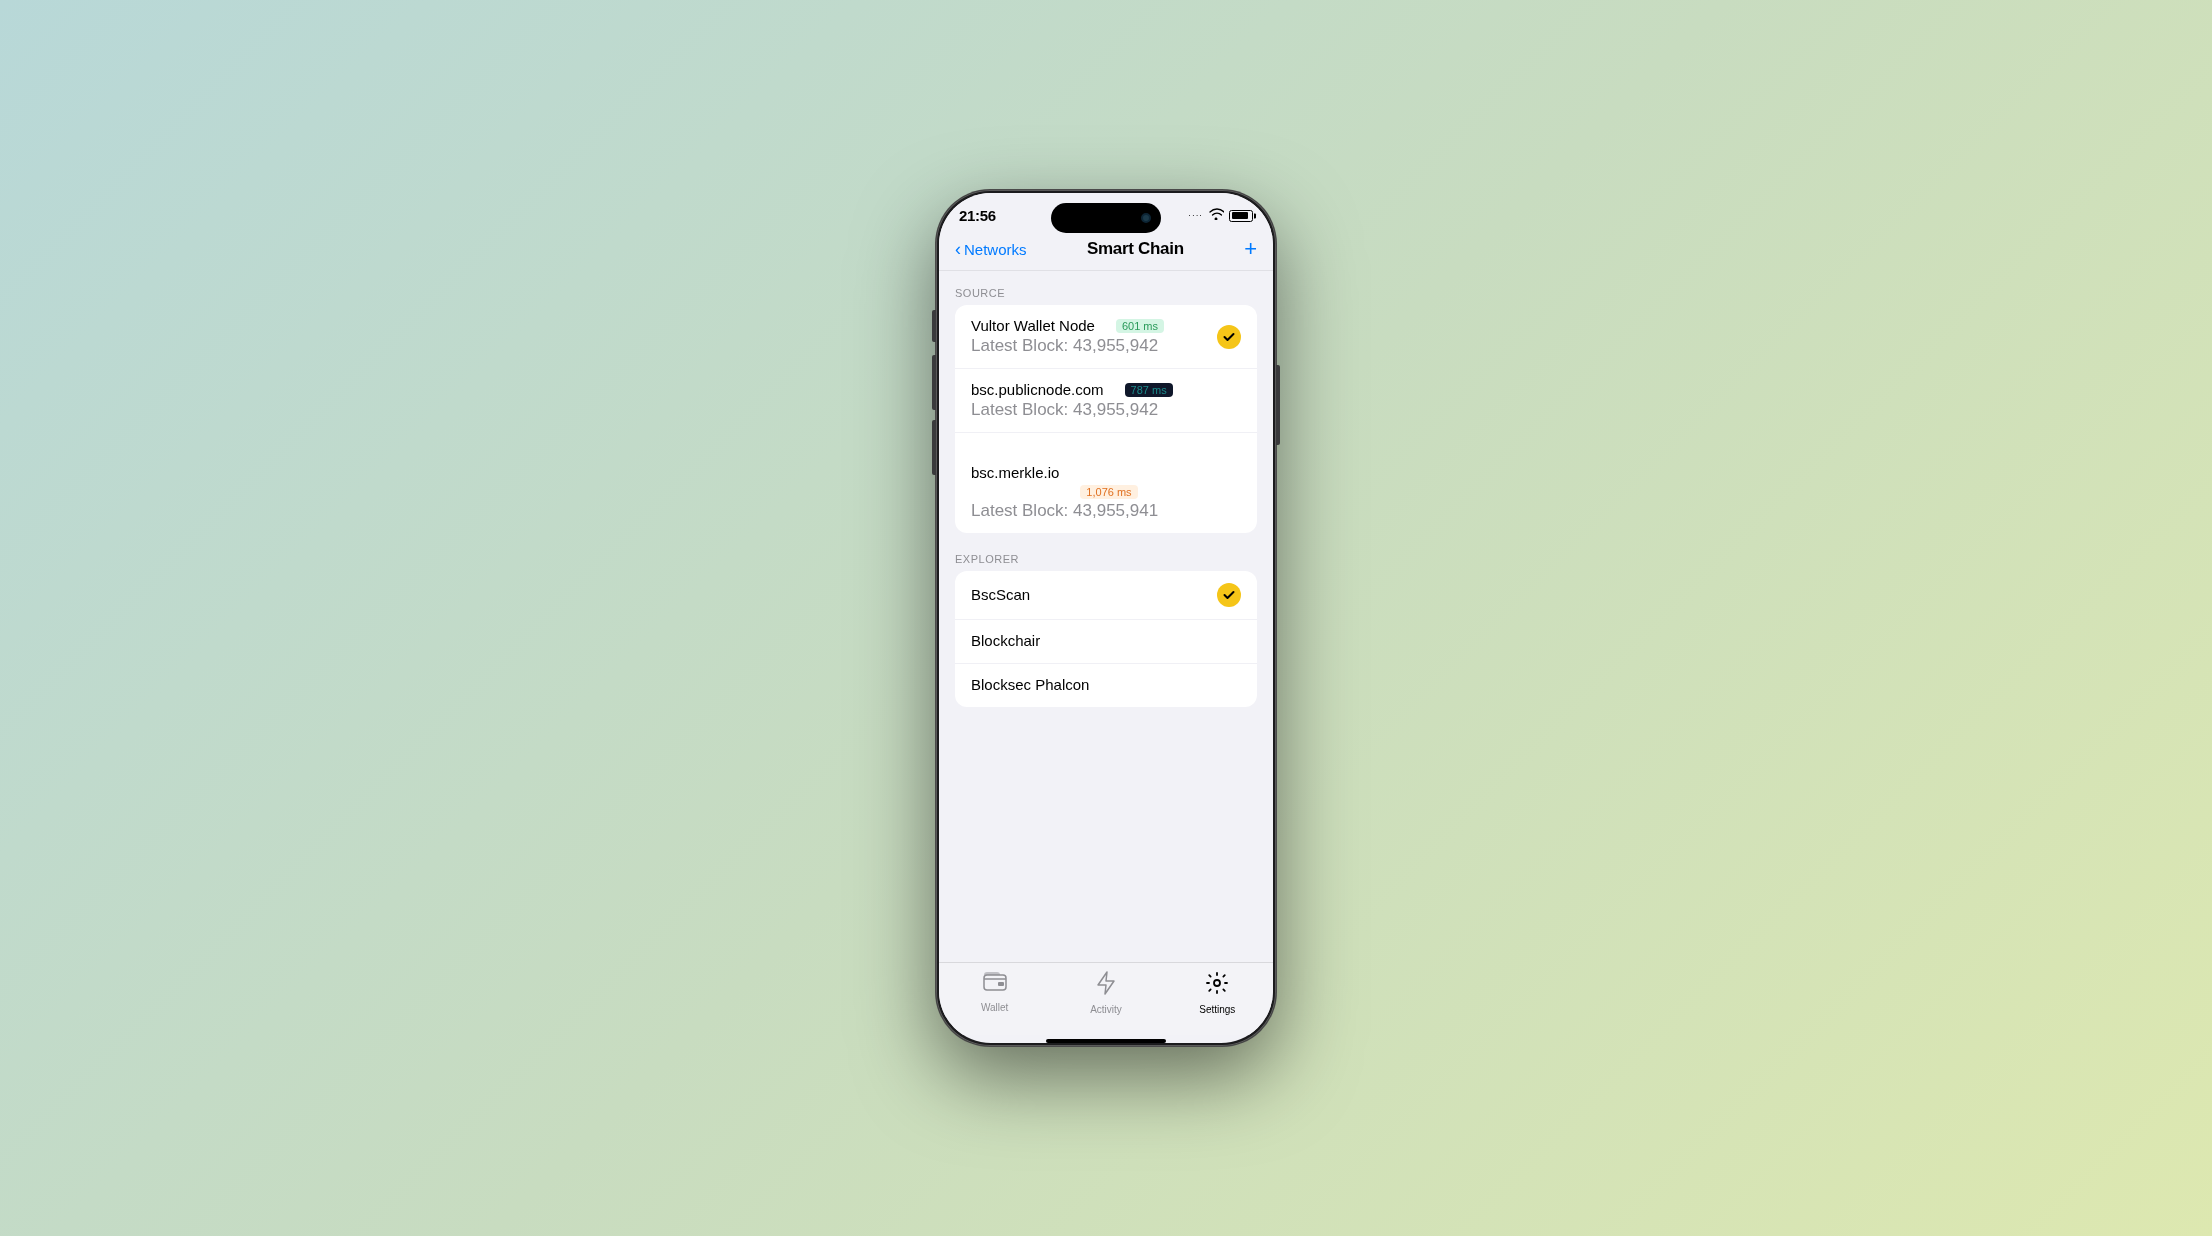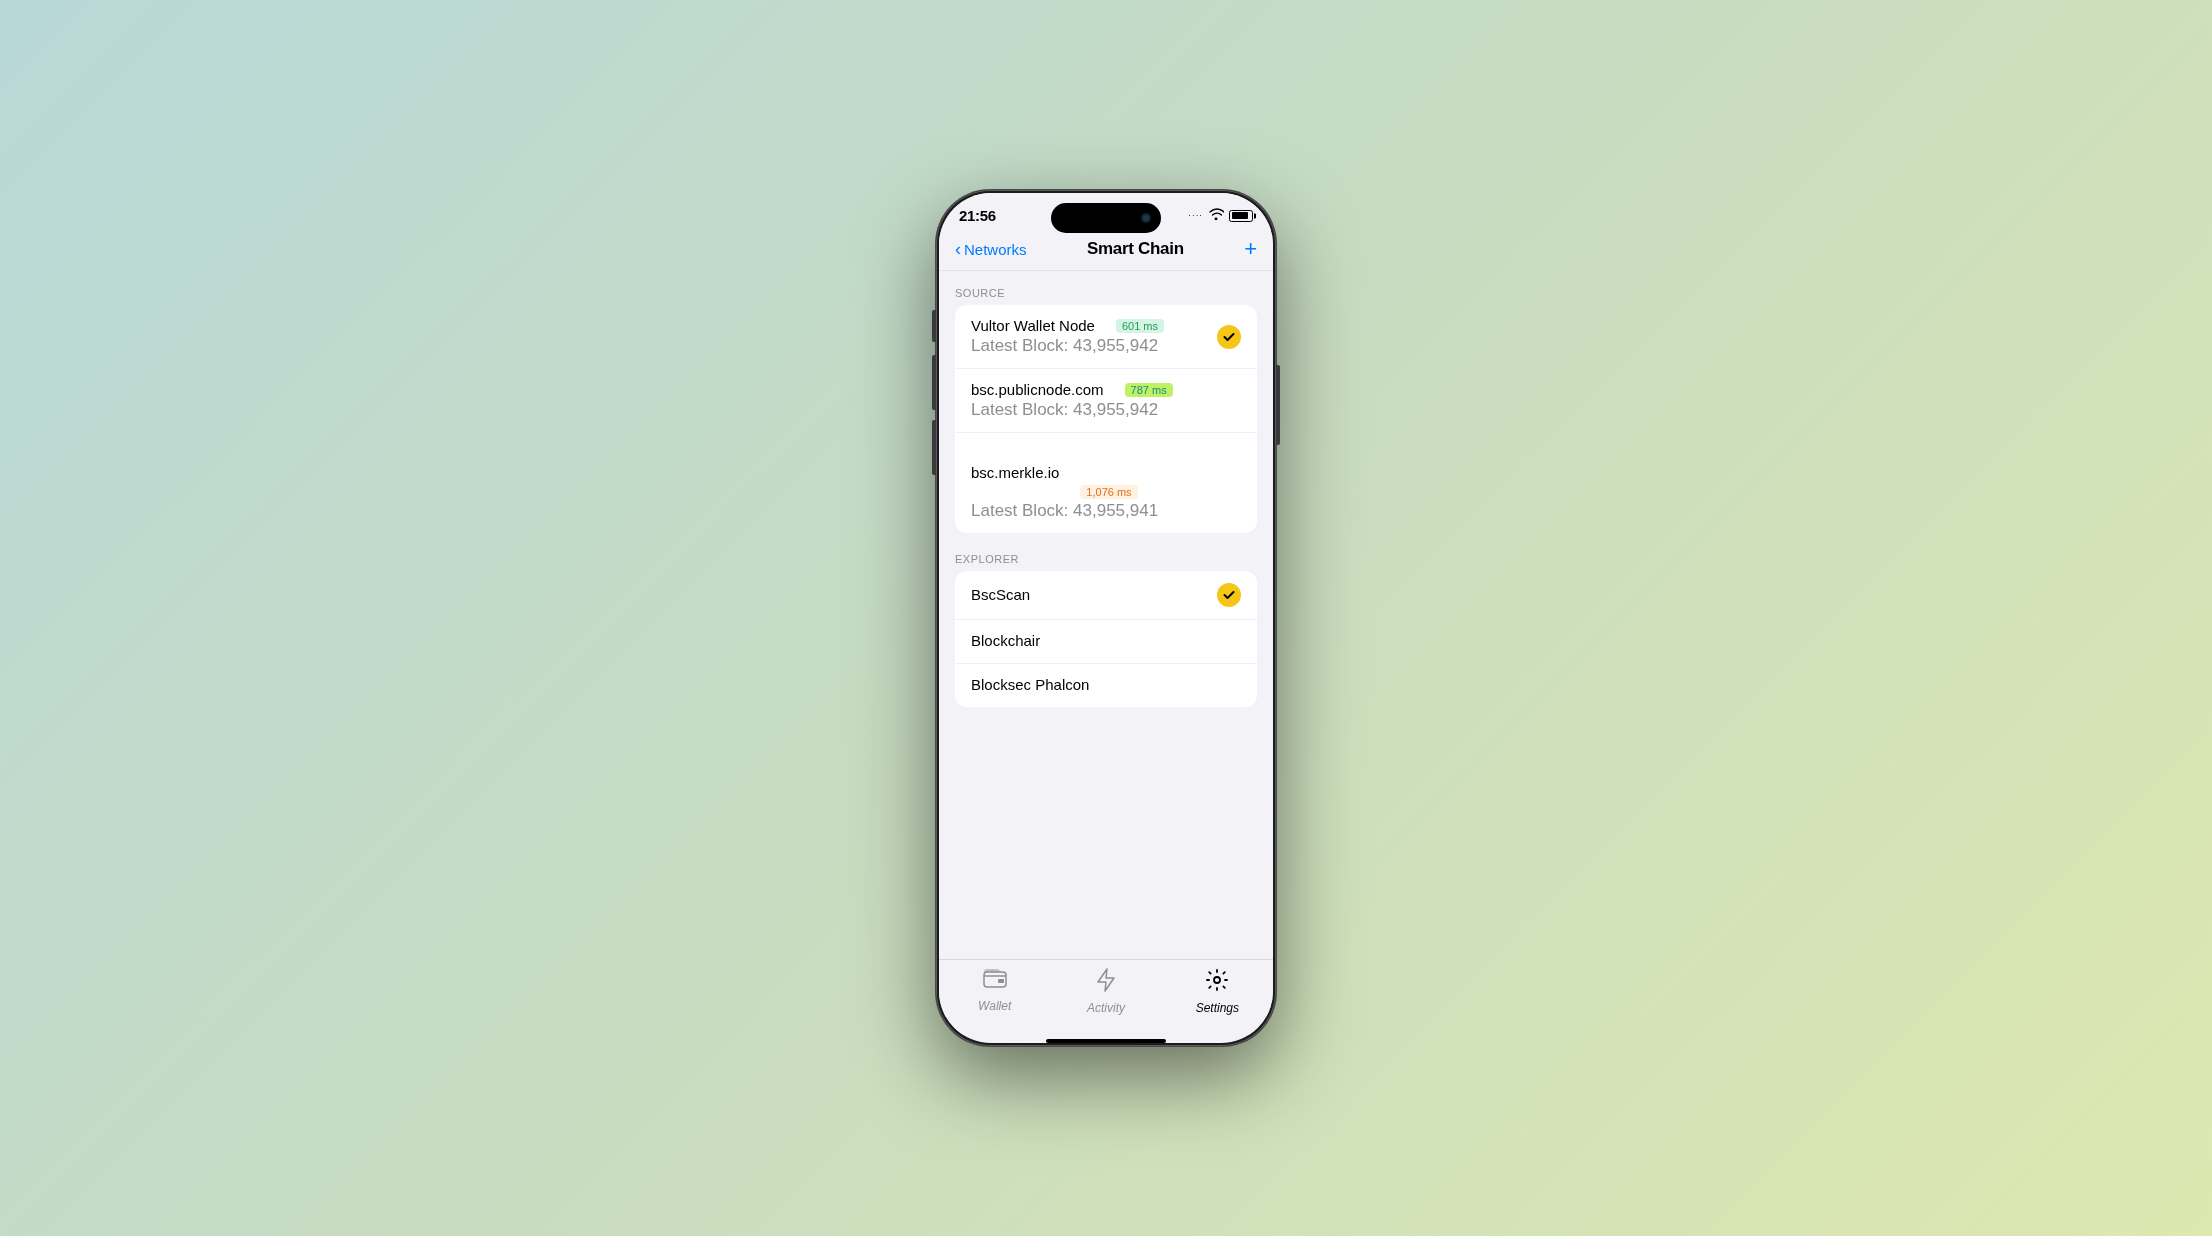--- a/index.html
+++ b/index.html
@@ -222,21 +222,21 @@
       padding: 1px 6px;
       border-radius: 4px;
     }
 
     .ms-green {
       background: #d4f5e4;
       color: #2a9a5a;
     }
 
     .ms-teal {
-      background: #bef264;
+      background: #0f172a;
       color: #1a8a8a;
     }
 
     .ms-orange {
       background: #fff0e0;
       color: #e07020;
       margin-top: 40px;
     }
 
     .item-sub {
@@ -283,23 +283,22 @@
     .tab-icon {
       font-size: 22px;
       color: #8e8e93;
     }
 
     .tab-icon.active {
       color: #000;
     }
 
     .tab-label {
-      font-size: 12px;
+      font-size: 10px;
       color: #8e8e93;
-      font-style: italic;
     }
 
     .tab-label.active {
       color: #000;
     }
 
     .home-indicator {
       height: 4px;
       background: #000;
       border-radius: 3px;

